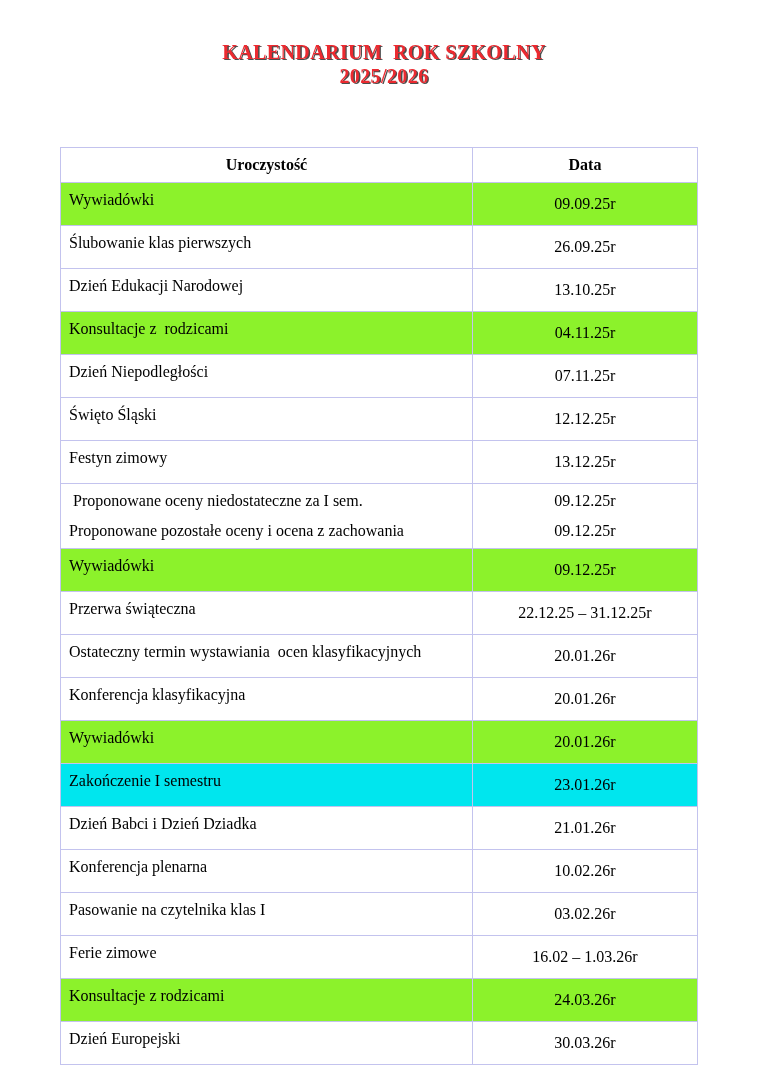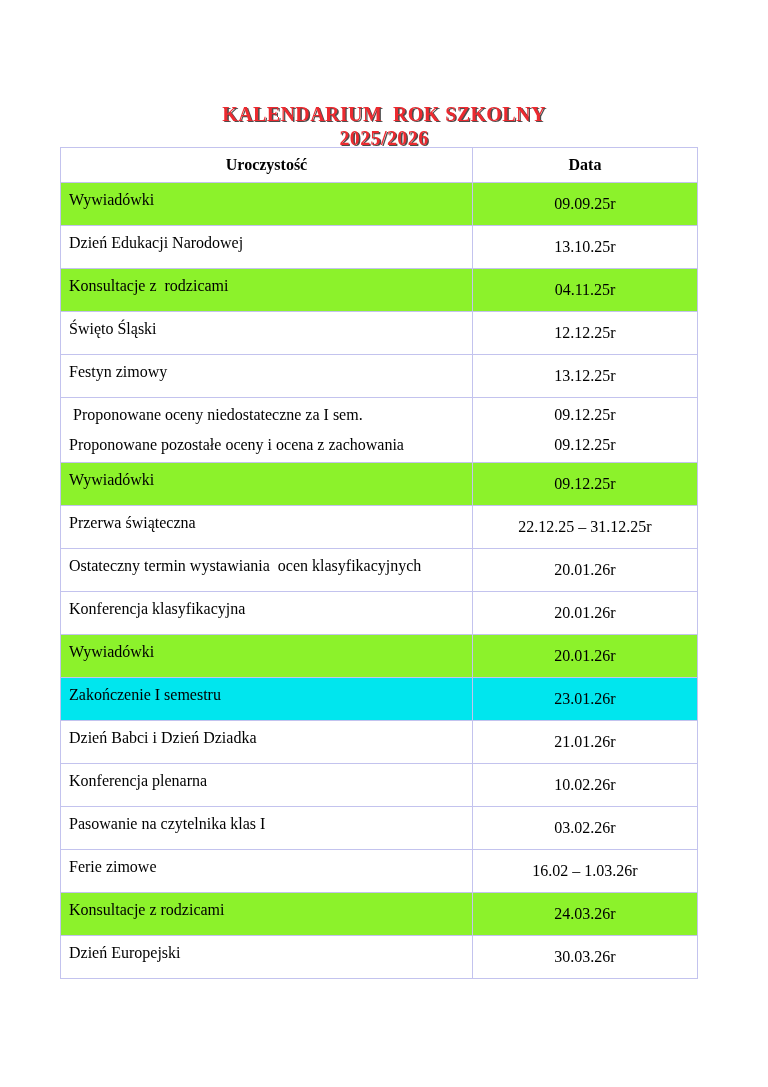--- a/index.html
+++ b/index.html
@@ -10,21 +10,21 @@
   .page {
     position: relative;
     width: 768px;
     height: 1087px;
     background: #ffffff;
     font-family: "Liberation Serif", serif;
     color: #000000;
     overflow: hidden;
   }
   .title-block {
-    padding-top: 102px;
+    padding-top: 40px;
     text-align: center;
   }
   .title-line {
     font-size: 20px;
     line-height: 24px;
     font-weight: bold;
     color: var(--title-red, #ec2a30);
     text-shadow: 1.4px 1.2px 0 #4d4d4d;
     letter-spacing: 0.4px;
     white-space: pre;
@@ -83,26 +83,34 @@
         <th class="col-event">Uroczystość</th>
         <th class="col-date">Data</th>
       </tr>
     </thead>
     <tbody>
         <tr class="green">
           <td class="event">Wywiadówki</td>
           <td class="date">09.09.25r</td>
         </tr>
         <tr>
+          <td class="event">Ślubowanie klas pierwszych</td>
+          <td class="date">26.09.25r</td>
+        </tr>
+        <tr>
           <td class="event">Dzień Edukacji Narodowej</td>
           <td class="date">13.10.25r</td>
         </tr>
         <tr class="green">
           <td class="event">Konsultacje z  rodzicami</td>
           <td class="date">04.11.25r</td>
+        </tr>
+        <tr>
+          <td class="event">Dzień Niepodległości</td>
+          <td class="date">07.11.25r</td>
         </tr>
         <tr>
           <td class="event">Święto Śląski</td>
           <td class="date">12.12.25r</td>
         </tr>
         <tr>
           <td class="event">Festyn zimowy</td>
           <td class="date">13.12.25r</td>
         </tr>
         <tr class="multiline">

